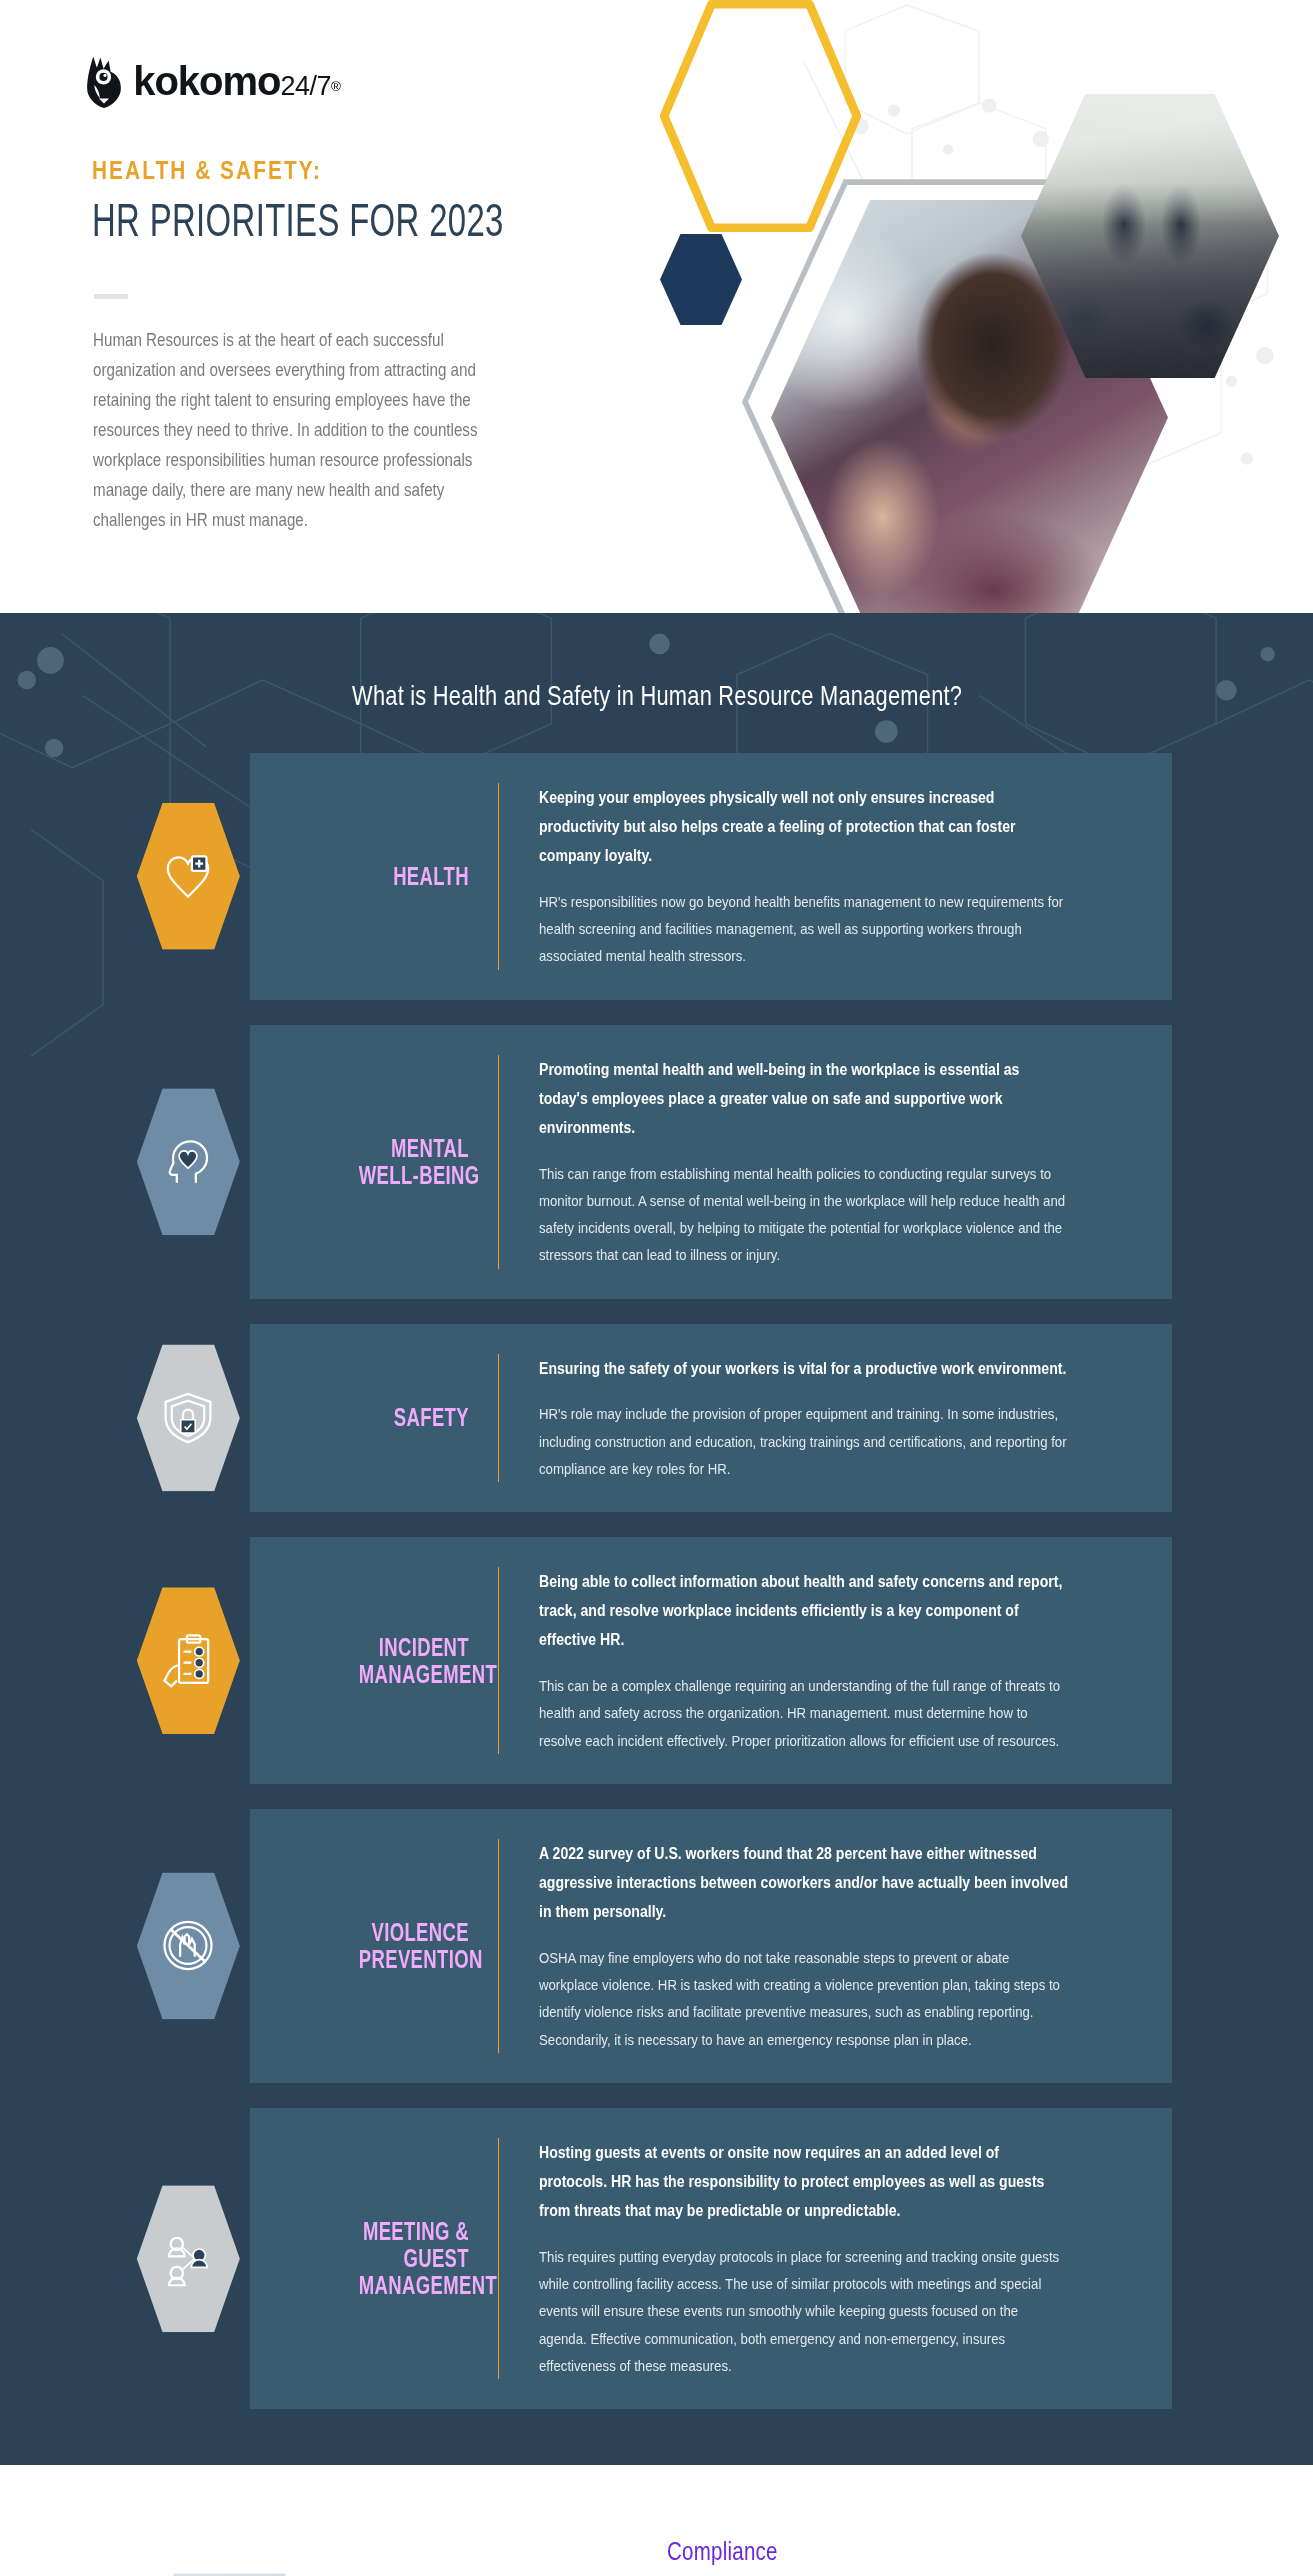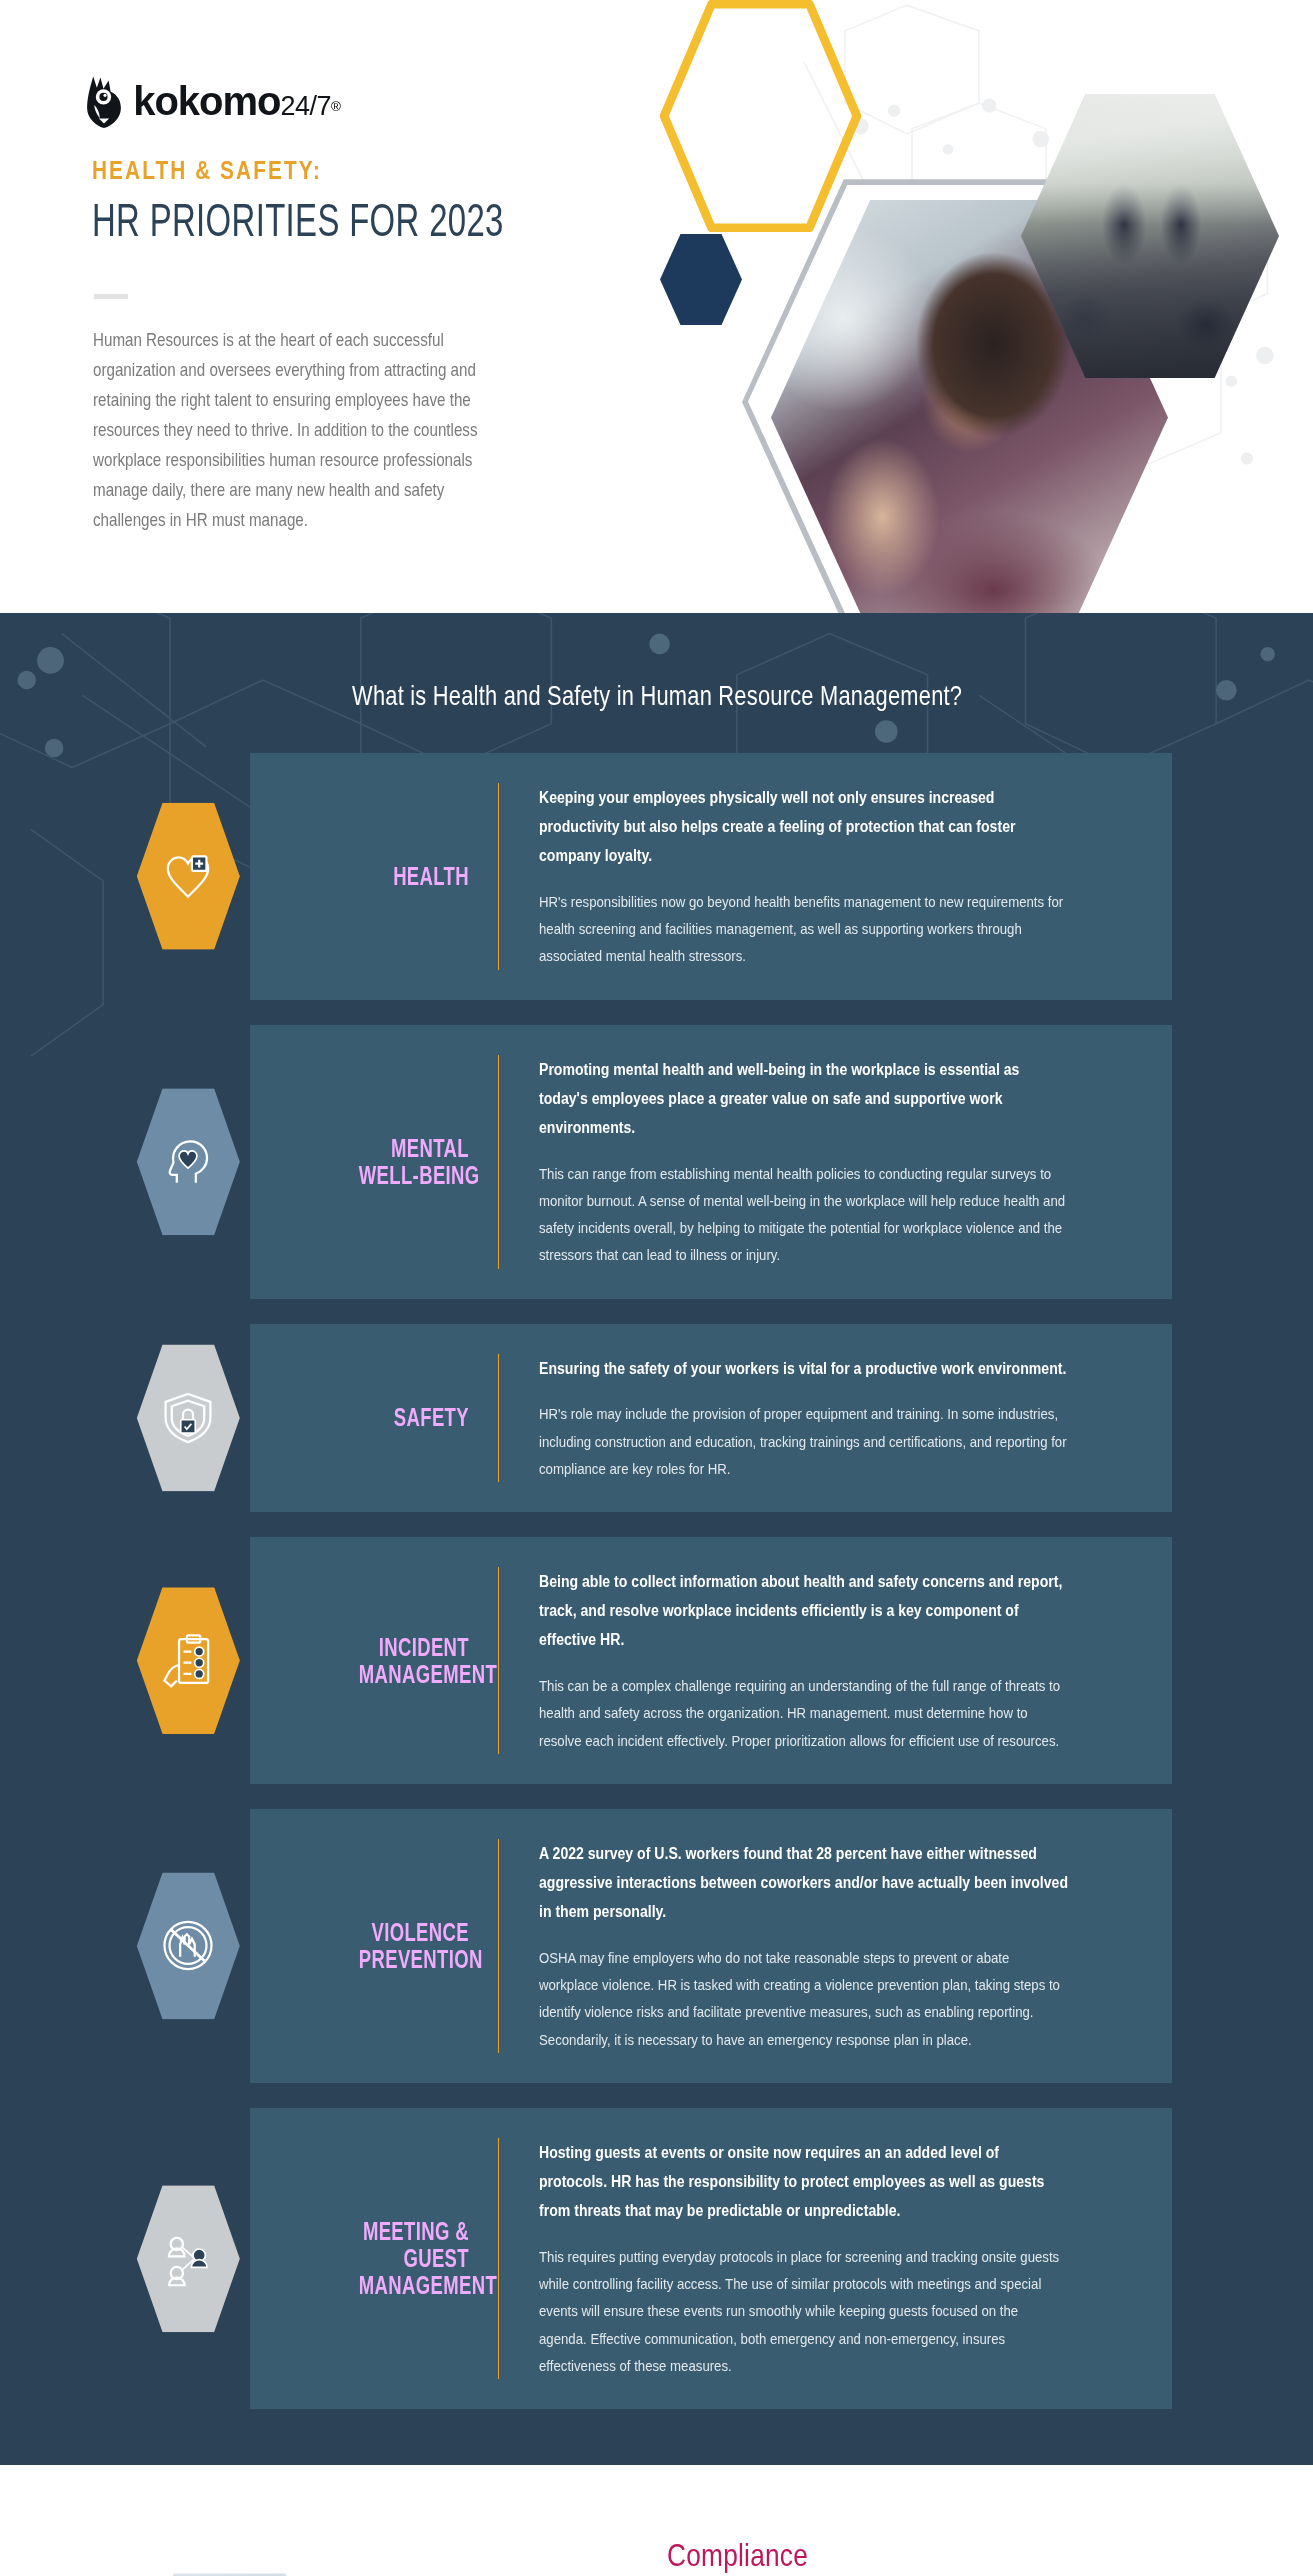--- a/index.html
+++ b/index.html
@@ -7,21 +7,21 @@
   body {
     width:1314px; height:3304px;
     font-family:"Liberation Sans", sans-serif;
     position:relative; overflow:hidden;
     -webkit-font-smoothing:antialiased;
   }
 
   
   .hero { position:relative; width:1314px; height:613px; background:#ffffff; overflow:hidden; }
 
-  .logo { position:absolute; left:82px; top:54px; display:flex; align-items:center; gap:7.2px;margin-top:20px; }
+  .logo { position:absolute; left:82px; top:54px; display:flex; align-items:center; gap:7.2px; }
   .logo-mark { width:44px; height:55px; }
   .logo-word { font-size:40px; font-weight:700; color:#111418; letter-spacing:-1px; line-height:1; font-family:"Liberation Sans", sans-serif; }
   .logo-247 { font-size:27px; font-weight:400; color:#111418; letter-spacing:-0.5px; }
   .logo-reg { font-size:13.4px; vertical-align:super; }
 
   .eyebrow {
     position:absolute; left:92px; top:155px;
     font-size:26px; font-weight:700; letter-spacing:2.6px;
     color:#E8A22A; transform:scaleX(0.80); transform-origin:left center;
   }
@@ -131,21 +131,21 @@
      radial-gradient(ellipse 57px 82px at 20% 72%, #f2f4f5 0%, rgba(242,244,245,0) 72%),
      radial-gradient(ellipse 62px 88px at 62% 50%, #1f1d1f 0%, rgba(31,29,31,0) 70%),
      radial-gradient(ellipse 72px 62px at 64% 82%, #6d9cb8 0%, rgba(109,156,184,0) 72%);}
   .comp-hexout { position:absolute; left:170px; top:137px; width:278px; height:319px;
     clip-path:polygon(25% 2%,75% 2%,100% 50%,75% 98%,25% 98%,0% 50%); background:#9aa0a6; }
   .comp-hexout-in { position:absolute; left:172px; top:139px; width:275px; height:315px;
     clip-path:polygon(25% 2%,75% 2%,100% 50%,75% 98%,25% 98%,0% 50%); background:#ffffff; }
   .comp-yellow { position:absolute; left:242px; top:80px; width:191px; height:222px; }
 
   .comp-text { position:absolute; left:667px; top:72px; width:526px; }
-  .comp-head { font-size:32px; color:#be185d; font-weight:400; letter-spacing:0.3px; }
+  .comp-head { font-size:25px; color:#6d28d9; font-weight:400; letter-spacing:0.3px; }
   .comp-head span { display:inline-block; transform:scaleX(0.82); transform-origin:left center; }
   .comp-rule { width:57px; height:5.2px; background:#E8A22A; margin-top:13.4px; }
   .comp-para { margin-top:37px; font-size:16px; line-height:1.85; color:#7b7b7b; font-weight:300;
                transform:scaleX(0.86); transform-origin:left top; width:608px; }
 </style>
 </head>
 <body>
 
 <section class="hero">
 

